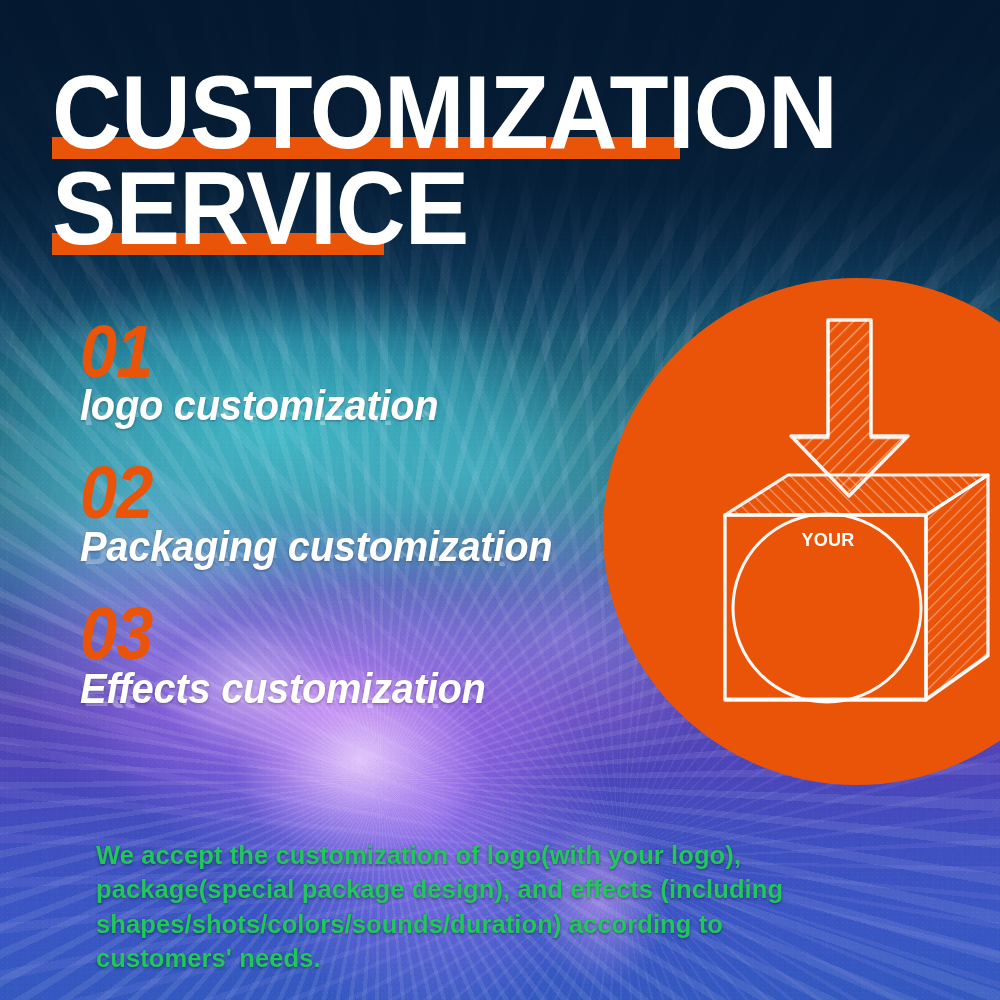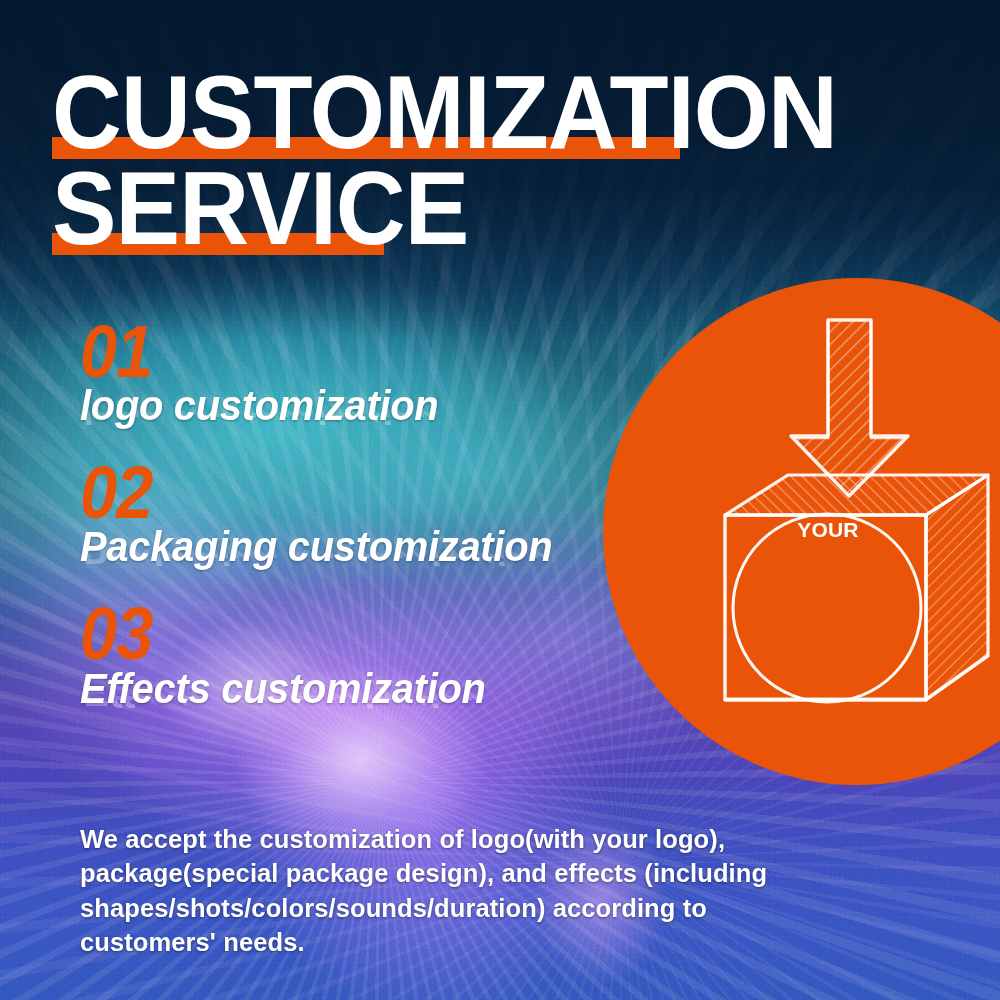--- a/index.html
+++ b/index.html
@@ -200,22 +200,22 @@
             mask-image: linear-gradient(to top, rgba(0,0,0,0) 8%, rgba(0,0,0,0.75) 92%);
     pointer-events: none;
   }
 
   
   .paragraph {
     position: absolute;
     left: 80px;
     top: 822px;
     width: 770px;
-    margin: 0;
-    color: #ffffff;
+    margin: 16px;
+    color: #22c55e;
     font-family: "Liberation Sans Narrow", "Liberation Sans", sans-serif;
     font-weight: 700;
     font-size: 25.5px;
     line-height: 1.35;
     letter-spacing: 0.1px;
     text-shadow: 0 1px 3px rgba(0,0,0,0.45);
   }
 
   
   .circle-graphic {
@@ -231,27 +231,27 @@
   .graphic-svg {
     position: absolute;
     left: 0; top: 0;
     width: 507px;
     height: 507px;
     overflow: visible;
   }
   .logo-text {
     position: absolute;
     left: 155px;
-    top: 240px;
+    top: 252px;
     width: 140px;
     text-align: center;
     color: #ffffff;
     font-family: "Liberation Sans", sans-serif;
     font-weight: 700;
-    font-size: 21px;
+    font-size: 18px;
     line-height: 1.12;
     letter-spacing: 0.2px;
   }
 </style>
 </head>
 <body>
 
 <div id="stage">
 
   <div class="bg-layer bg-base"></div>

